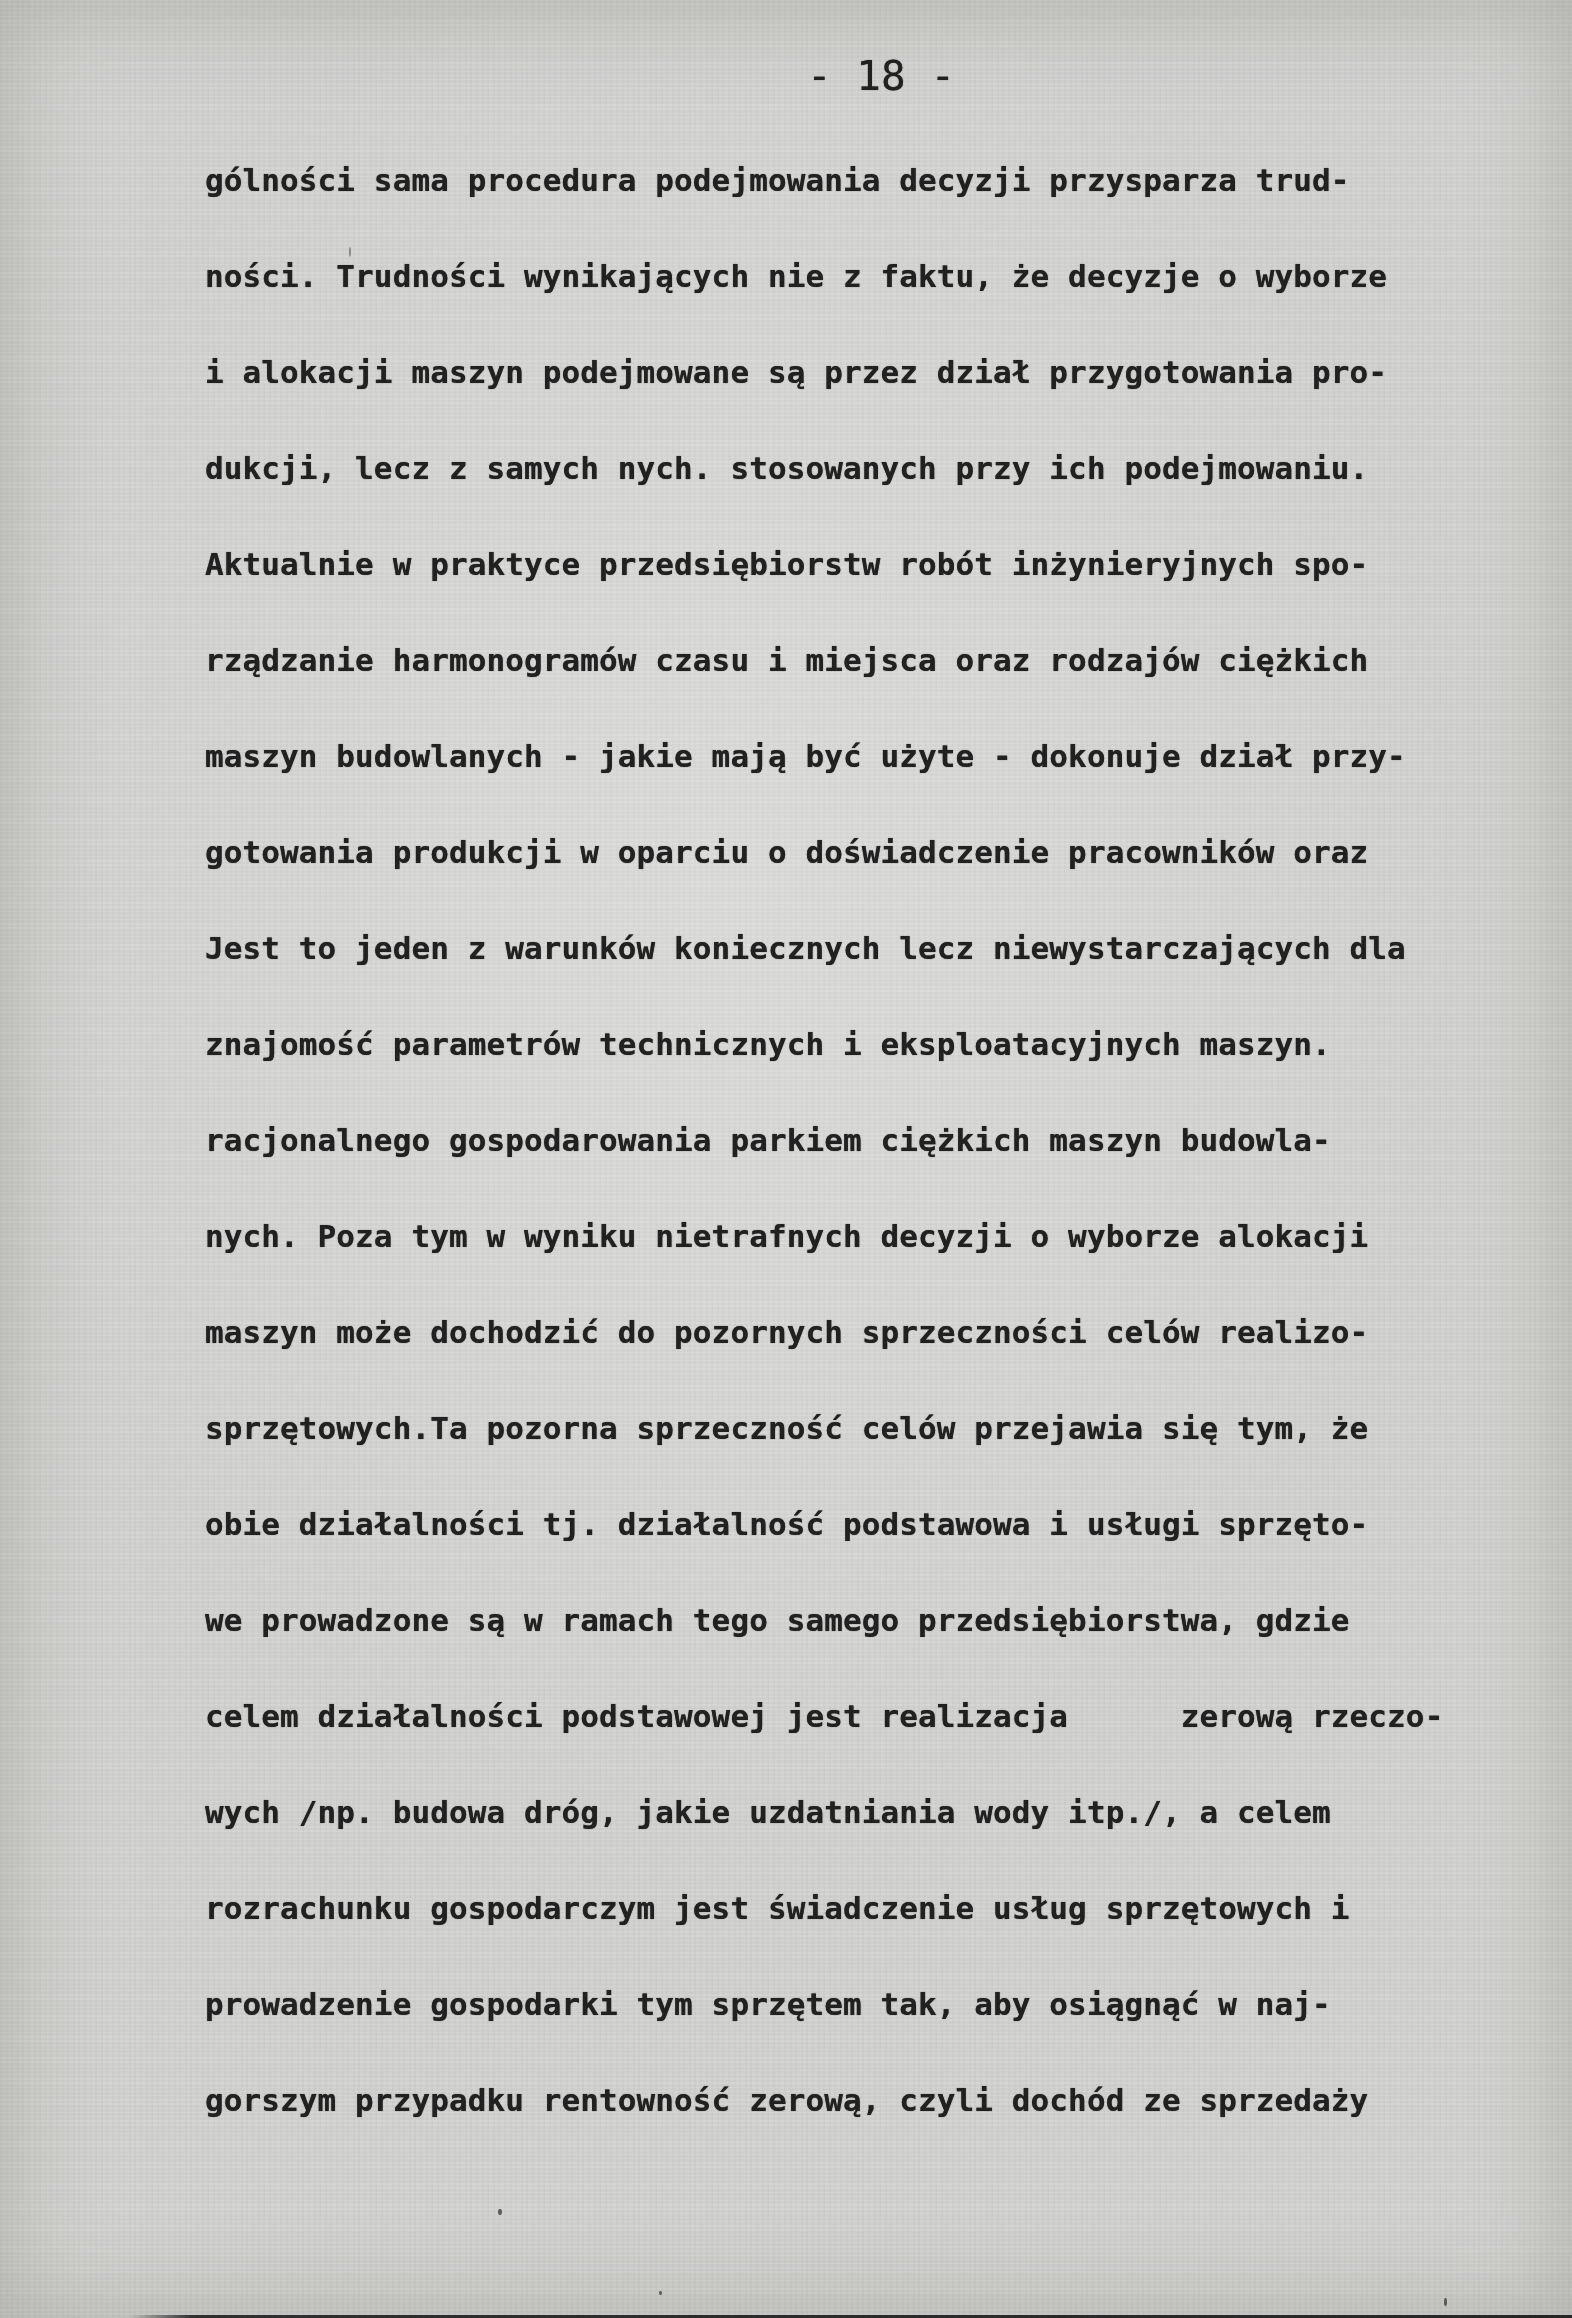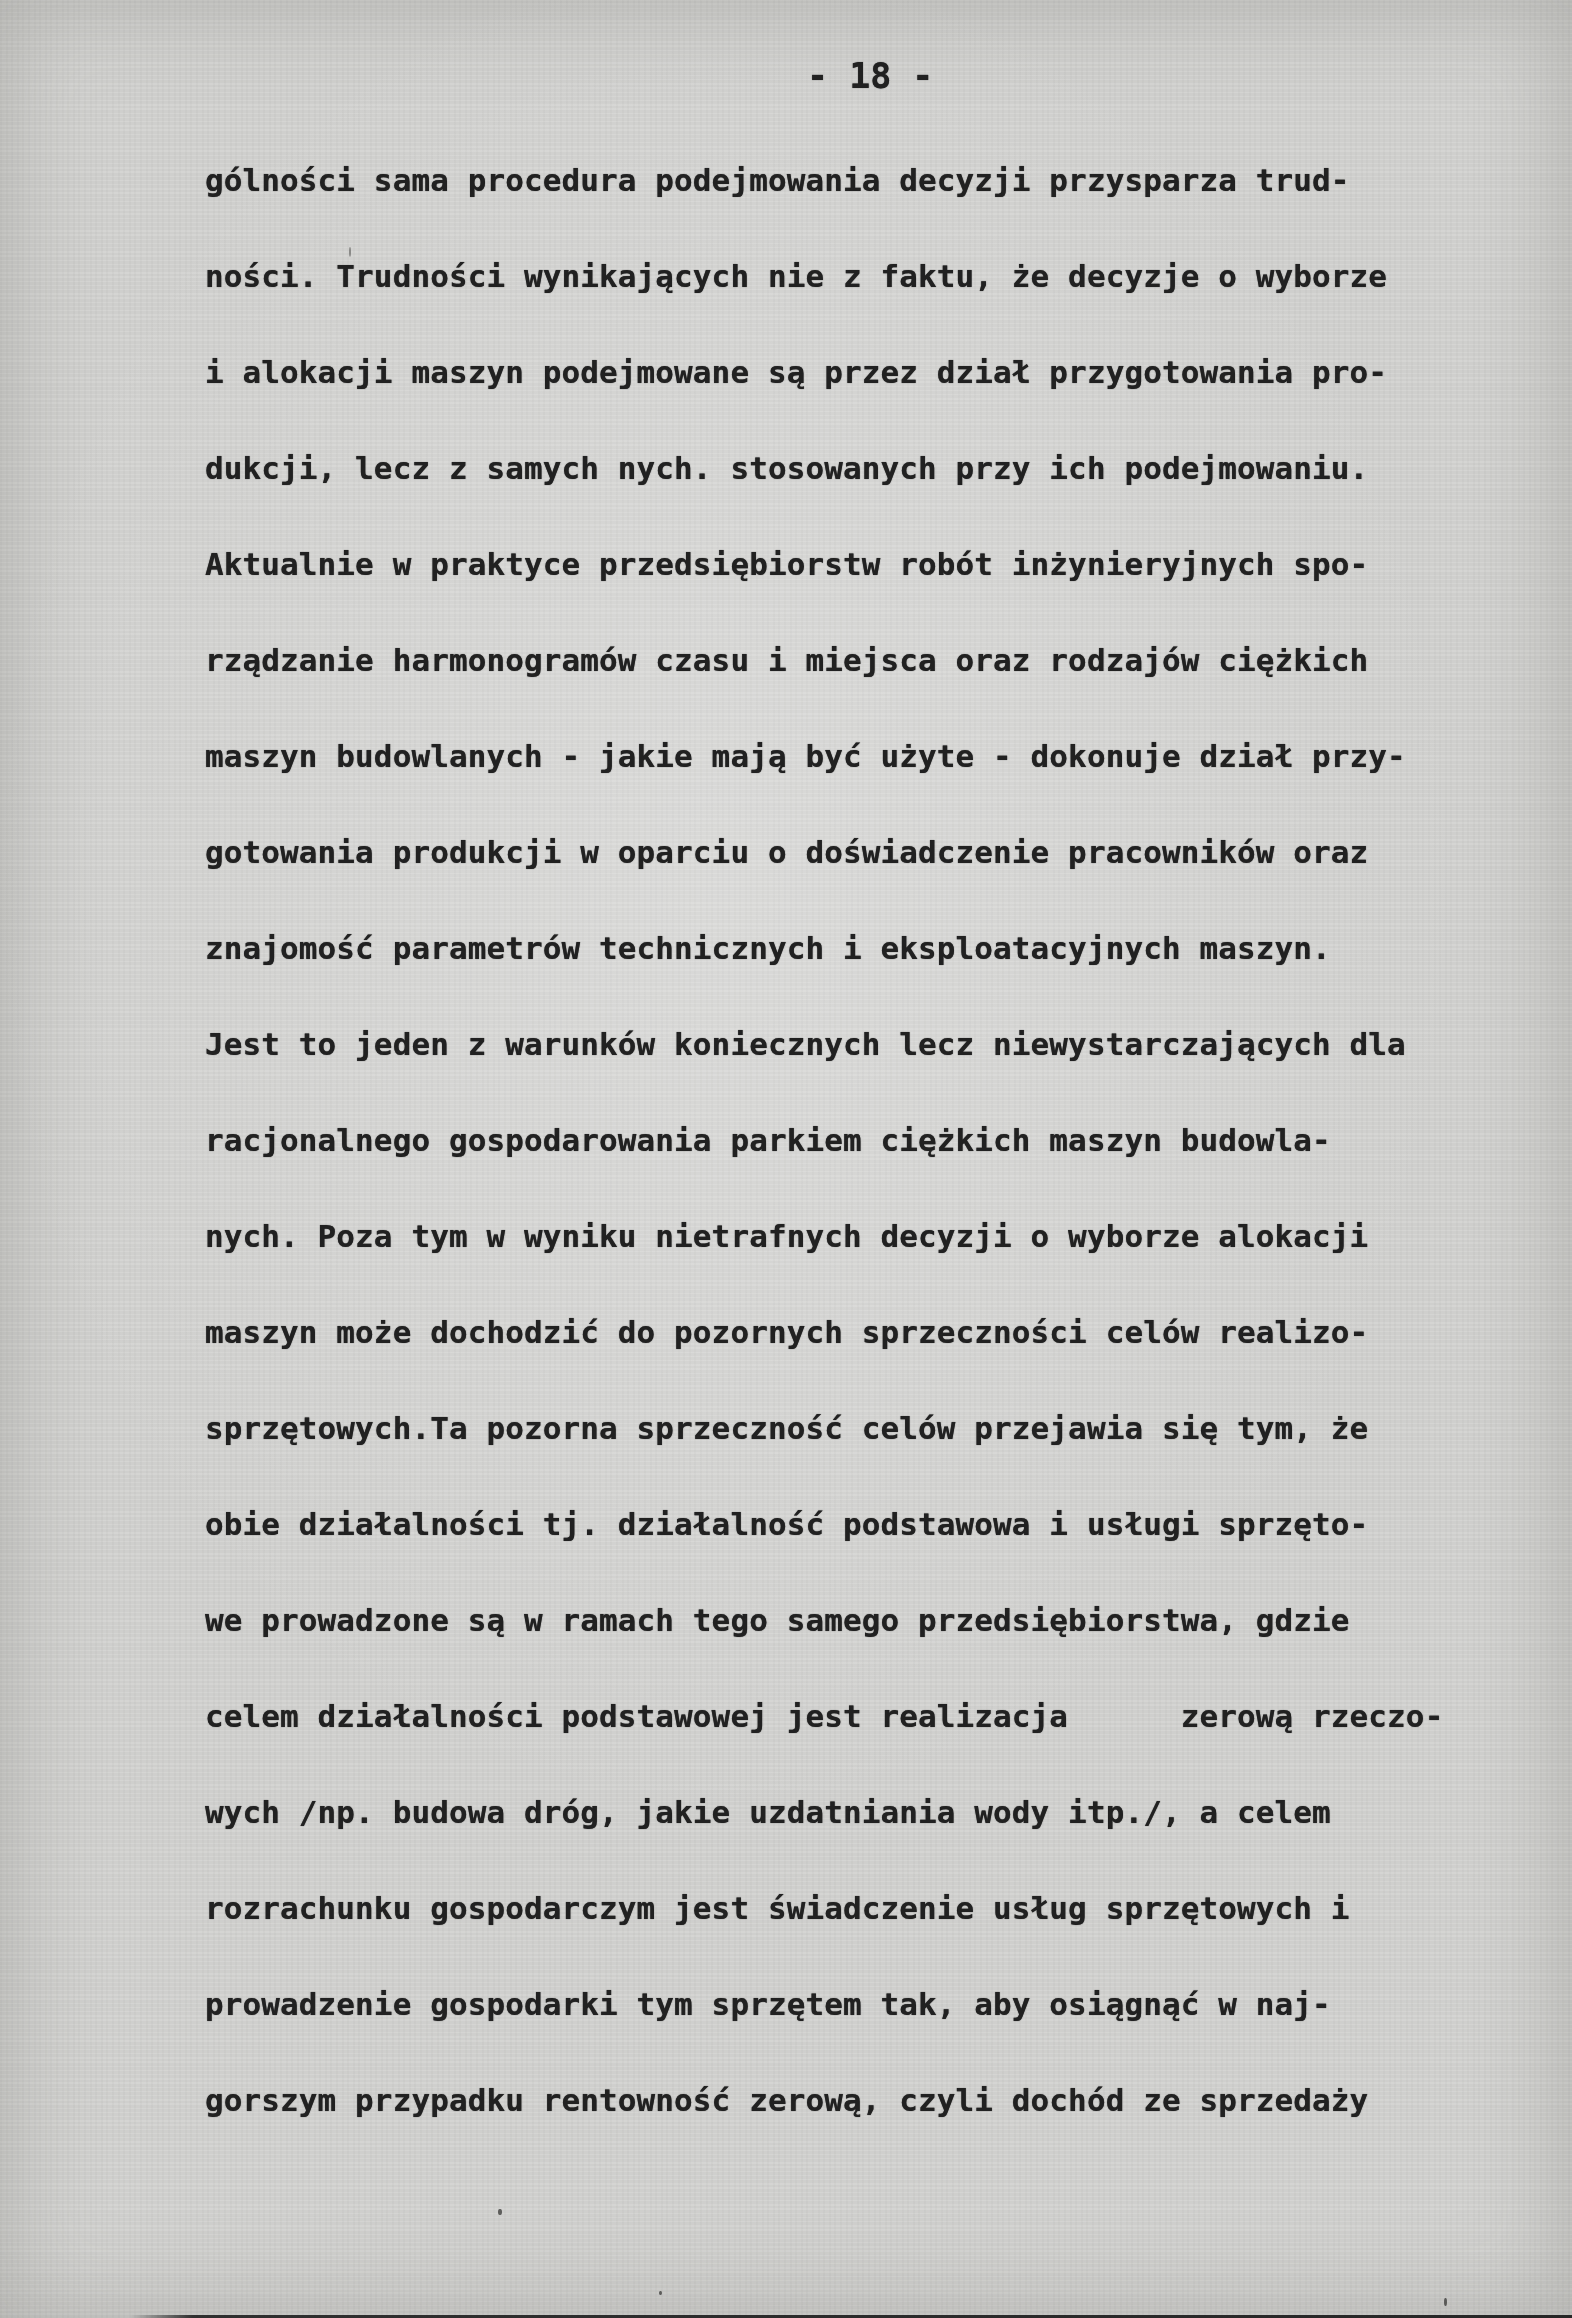--- a/index.html
+++ b/index.html
@@ -11,21 +11,21 @@
       repeating-linear-gradient(90deg, rgba(110,110,106,0.045) 0 2.1px, rgba(0,0,0,0) 2.1px 5.6px),
       repeating-linear-gradient(0deg, rgba(255,255,255,0.05) 0 1.4px, rgba(0,0,0,0.018) 1.4px 4.2px),
       var(--paper,#d3d3d1);
     box-shadow: inset 0 0 98px rgba(88,88,84,0.28);
     overflow:hidden;
     font-family:"DejaVu Sans Mono","Liberation Mono",monospace;
   }
   .page-number{
     position:absolute;top:41px;left:807px;
     height:70px;line-height:70px;
-    font-size:35px;font-weight:700;
+    font-size:41px;font-weight:400;
     color:var(--ink,#202020);
     text-shadow:0 0 1px rgba(28,28,28,0.8);
     white-space:pre;
   }
   .text-block{
     position:absolute;left:205px;top:119px;right:14px;
     white-space:pre;
   }
   .line{
     height:70px;line-height:70px;
@@ -53,22 +53,22 @@
 
   <div class="text-block">
     <div class="line">gólności sama procedura podejmowania decyzji przysparza trud-</div>
     <div class="line">ności. Trudności wynikających nie z faktu, że decyzje o wyborze</div>
     <div class="line">i alokacji maszyn podejmowane są przez dział przygotowania pro-</div>
     <div class="line">dukcji, lecz z samych nych. stosowanych przy ich podejmowaniu.</div>
     <div class="line">Aktualnie w praktyce przedsiębiorstw robót inżynieryjnych spo-</div>
     <div class="line">rządzanie harmonogramów czasu i miejsca oraz rodzajów ciężkich</div>
     <div class="line">maszyn budowlanych - jakie mają być użyte - dokonuje dział przy-</div>
     <div class="line">gotowania produkcji w oparciu o doświadczenie pracowników oraz</div>
+    <div class="line">Jest to jeden z warunków koniecznych lecz niewystarczających dla</div>
     <div class="line">znajomość parametrów technicznych i eksploatacyjnych maszyn.</div>
-    <div class="line">Jest to jeden z warunków koniecznych lecz niewystarczających dla</div>
     <div class="line">racjonalnego gospodarowania parkiem ciężkich maszyn budowla-</div>
     <div class="line">nych. Poza tym w wyniku nietrafnych decyzji o wyborze alokacji</div>
     <div class="line">maszyn może dochodzić do pozornych sprzeczności celów realizo-</div>
     <div class="line">sprzętowych.Ta pozorna sprzeczność celów przejawia się tym, że</div>
     <div class="line">obie działalności tj. działalność podstawowa i usługi sprzęto-</div>
     <div class="line">we prowadzone są w ramach tego samego przedsiębiorstwa, gdzie</div>
     <div class="line">celem działalności podstawowej jest realizacja      zerową rzeczo-</div>
     <div class="line">wych /np. budowa dróg, jakie uzdatniania wody itp./, a celem</div>
     <div class="line">rozrachunku gospodarczym jest świadczenie usług sprzętowych i</div>
     <div class="line">prowadzenie gospodarki tym sprzętem tak, aby osiągnąć w naj-</div>

